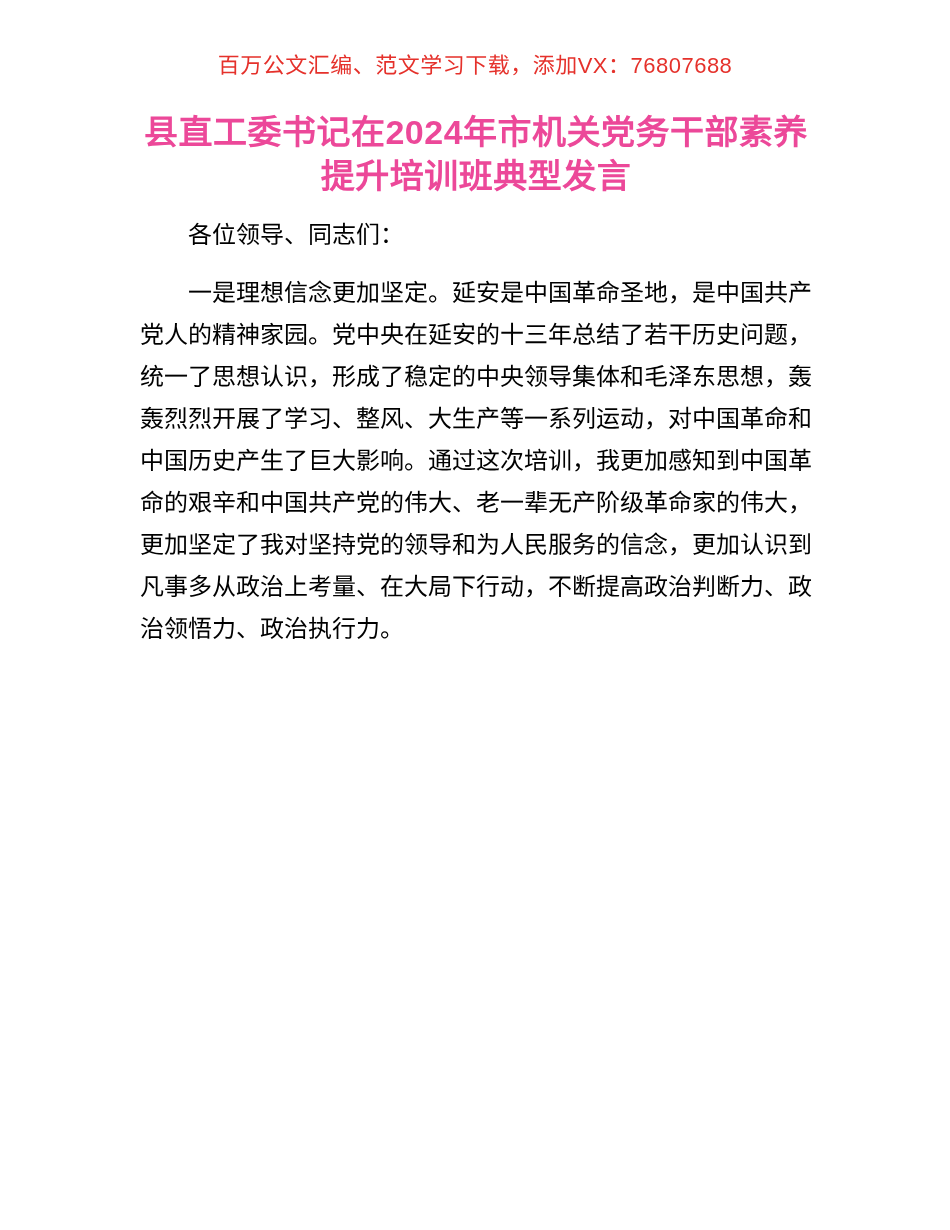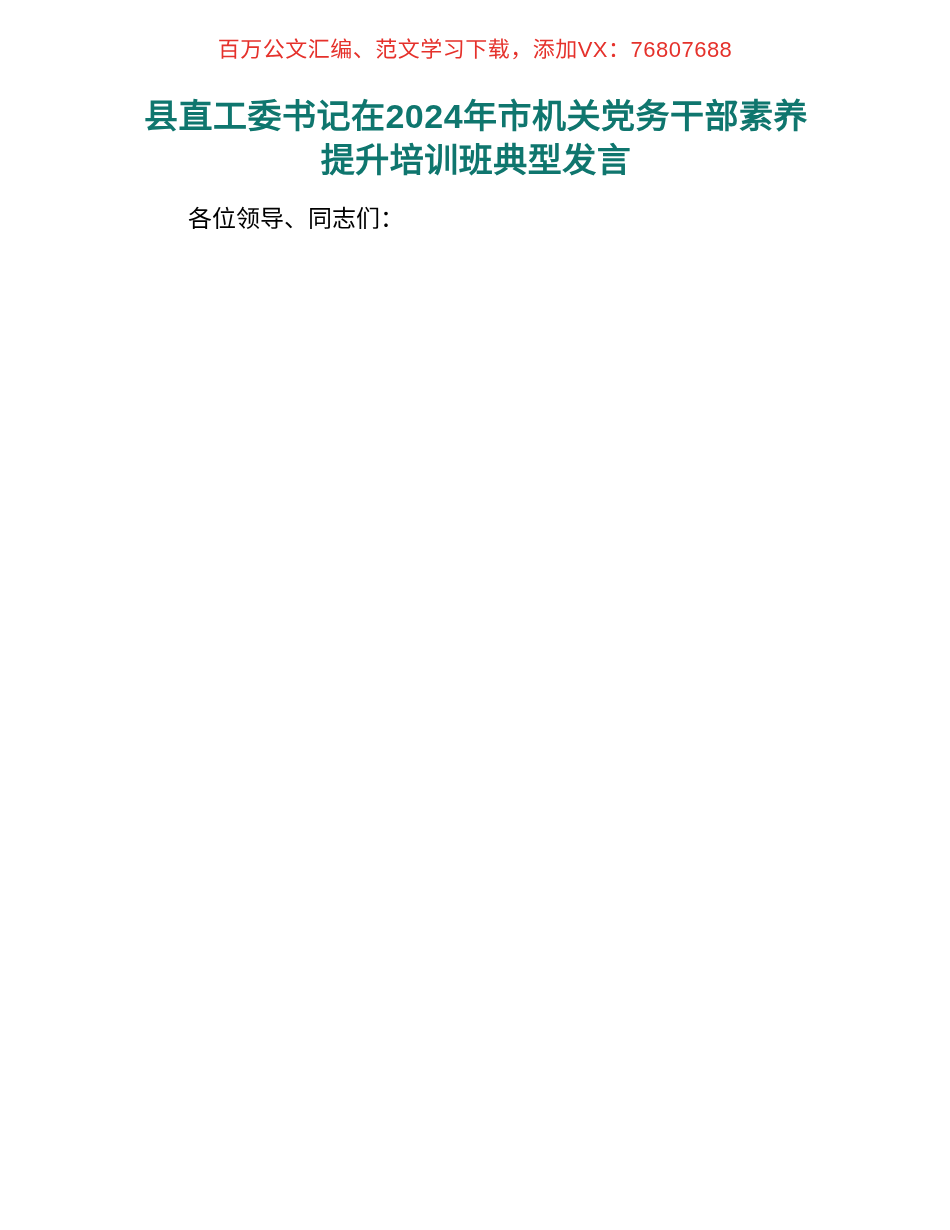--- a/index.html
+++ b/index.html
@@ -11,34 +11,34 @@
   .page {
     position: relative;
     width: 950px;
     height: 1230px;
     margin: 0 auto;
     background: #ffffff;
     overflow: hidden;
     box-sizing: border-box;
   }
   .promo-header {
-    padding-top: 38px;
+    padding-top: 54px;
     font-size: 22px;
     line-height: 24px;
     text-align: center;
     color: #e5312b;
     letter-spacing: 0.5px;
     white-space: nowrap;
   }
   .doc-title {
     margin: 32px 138px 0 140px;
     font-size: 34px;
     line-height: 44px;
     font-weight: bold;
-    color: #0f766e;
+    color: #ec4899;
     text-align: center;
     letter-spacing: 0.5px;
   }
   .doc-body {
     margin: 16px 138px 0 140px;
     color: #000000;
   }
   .doc-body p {
     margin: 16px 0 14px 0;
     font-size: 24px;
@@ -52,14 +52,15 @@
 </head>
 <body>
 
 <div class="page">
   <div class="promo-header">百万公文汇编、范文学习下载，添加VX：76807688</div>
 
   <h1 class="doc-title">县直工委书记在2024年市机关党务干部素养提升培训班典型发言</h1>
 
   <div class="doc-body">
     <p>各位领导、同志们：</p>
+    <p>一是理想信念更加坚定。延安是中国革命圣地，是中国共产党人的精神家园。党中央在延安的十三年总结了若干历史问题，统一了思想认识，形成了稳定的中央领导集体和毛泽东思想，轰轰烈烈开展了学习、整风、大生产等一系列运动，对中国革命和中国历史产生了巨大影响。通过这次培训，我更加感知到中国革命的艰辛和中国共产党的伟大、老一辈无产阶级革命家的伟大，更加坚定了我对坚持党的领导和为人民服务的信念，更加认识到凡事多从政治上考量、在大局下行动，不断提高政治判断力、政治领悟力、政治执行力。</p>
   </div>
 </div>
 
 </body></html>

